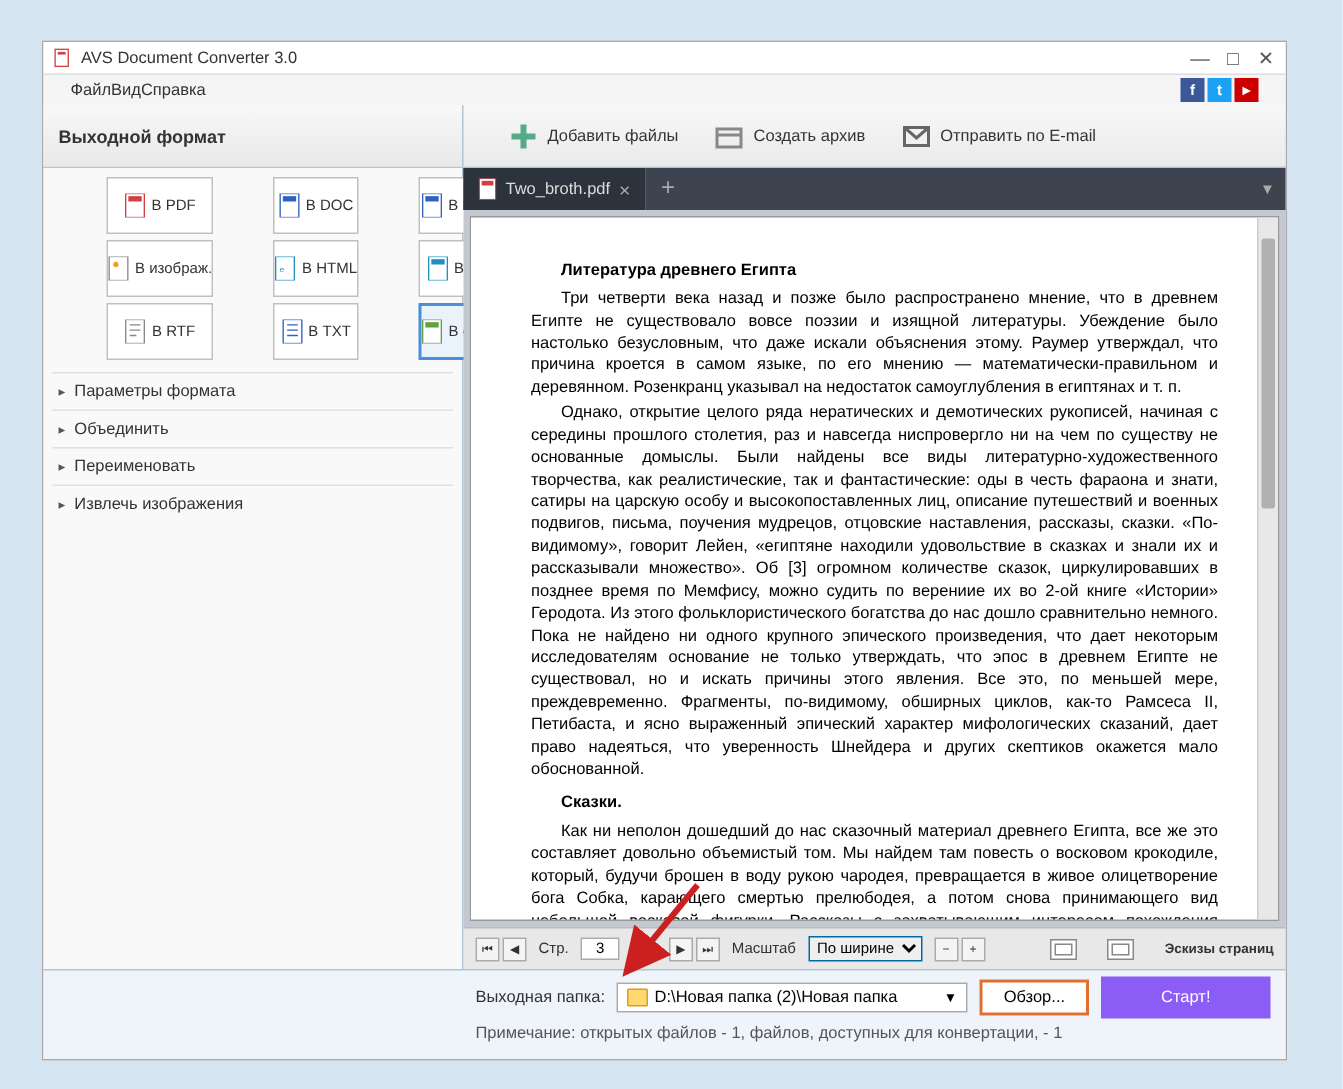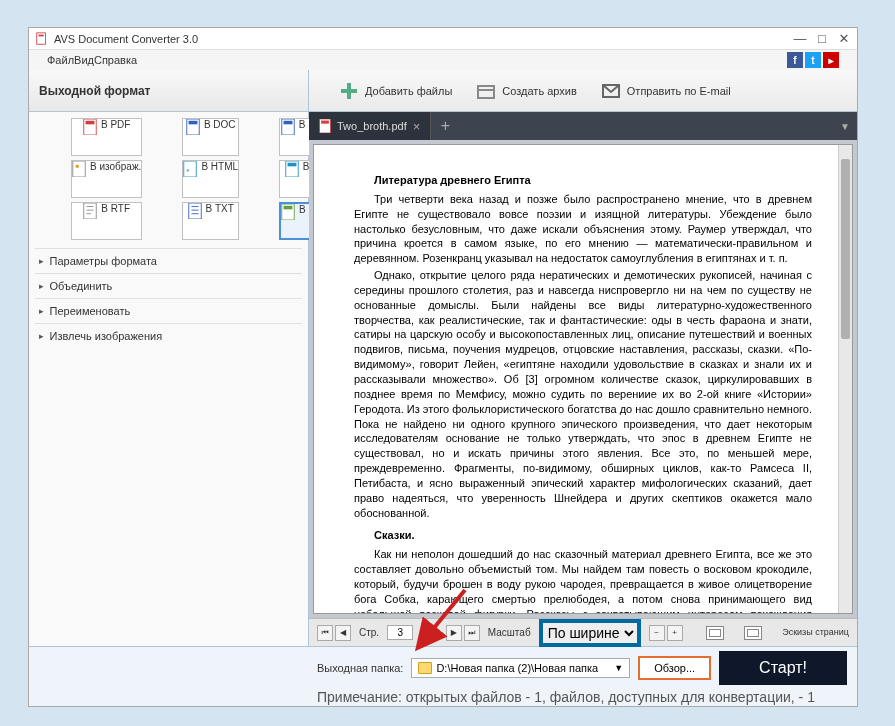--- a/index.html
+++ b/index.html
@@ -15,21 +15,21 @@
 .social-btn { width: 16px; height: 16px; display: inline-flex; align-items: center; justify-content: center; font-size: 10px; color: #fff; font-weight: bold; }
 .fb { background: #3b5998; } .tw { background: #1da1f2; } .yt { background: #cc0000; }
 .toolbar { height: 42px; display: flex; border-bottom: 1px solid #b0c4d8; background: linear-gradient(#f8f8f8,#eaeaea); }
 .sidebar-header { width: 280px; display: flex; align-items: center; padding: 0 10px; font-size: 12px; font-weight: bold; color: #333; background: linear-gradient(#f8f8f8,#e8e8e8); border-right: 1px solid #b0c4d8; }
 .toolbar-btns { flex: 1; display: flex; align-items: center; justify-content: flex-start; gap: 24px; padding-left: 30px; }
 .tool-btn { display: flex; align-items: center; gap: 6px; font-size: 11px; color: #333; cursor: pointer; }
 .tool-icon { width: 20px; height: 20px; display: inline-flex; align-items: center; justify-content: center; }
 .content { display: flex; height: calc(100% - 22px - 20px - 42px - 60px); }
 .sidebar { width: 280px; border-right: 1px solid #b0c4d8; background: #f9f9f9; padding: 6px; }
 .formats { display: grid; grid-template-columns: repeat(3, 1fr); gap: 4px; margin-bottom: 8px; }
-.fmt-btn { height: 38px; border: 1px solid #c0c0c0; background: #fff; display: flex; align-items: flex-start; justify-content: center; gap: 4px; font-size: 10px; color: #333; cursor: pointer; margin-left: 36px; }
+.fmt-btn { height: 38px; border: 1px solid #c0c0c0; background: #fff; display: flex; align-items: center; justify-content: center; gap: 4px; font-size: 10px; color: #333; cursor: pointer; margin-left: 36px; }
 .fmt-btn.active { border: 2px solid #4a90d9; background: #eaf3fc; }
 .file-type-row { display: flex; align-items: center; margin: 8px 4px; font-size: 11px; color: #333; }
 .file-type-row select { margin-left: auto; width: 110px; font-size: 11px; padding: 2px; border: 1px solid #aaa; }
 .expand-row { display: flex; align-items: center; padding: 6px 4px; font-size: 11px; color: #333; border-top: 1px solid #e0e0e0; cursor: pointer; }
 .expand-row::before { content: "▸"; margin-right: 6px; font-size: 9px; color: #555; }
 .main { flex: 1; display: flex; flex-direction: column; background: #c4c8d0; }
 .tabs { height: 28px; background: #3d4450; display: flex; align-items: stretch; position: relative; }
 .tab { display: flex; align-items: center; gap: 6px; padding: 0 10px; background: #2d333d; color: #ddd; font-size: 11px; border-right: 1px solid #555; }
 .tab-close { color: #aaa; cursor: pointer; font-size: 13px; }
 .tab-add { width: 28px; display: flex; align-items: center; justify-content: center; color: #aaa; font-size: 16px; cursor: pointer; }
@@ -37,32 +37,32 @@
 .doc-view { flex: 1; background: #fff; margin: 4px; border: 1px solid #999; overflow: hidden; position: relative; padding: 20px 40px; font-family: 'Times New Roman', serif; font-size: 11px; color: #000; line-height: 1.35; }
 .doc-view h3 { text-align: center; font-size: 12px; margin-bottom: 14px; font-weight: bold; }
 .doc-view .section-title { font-weight: bold; margin: 8px 0 4px; text-indent: 20px; }
 .doc-view p { text-align: justify; text-indent: 20px; margin-bottom: 2px; }
 .scrollbar-v { position: absolute; right: 0; top: 0; bottom: 0; width: 14px; background: #e8e8e8; border-left: 1px solid #ccc; }
 .scroll-thumb { position: absolute; top: 14px; left: 2px; right: 2px; height: 180px; background: #b0b0b0; border-radius: 2px; }
 .doc-controls { height: 28px; background: #e8e8e8; display: flex; align-items: center; gap: 8px; padding: 0 8px; font-size: 10px; color: #333; border-top: 1px solid #bbb; }
 .pg-nav { display: inline-flex; align-items: center; gap: 2px; }
 .nav-btn { width: 16px; height: 16px; border: 1px solid #aaa; background: #f4f4f4; display: inline-flex; align-items: center; justify-content: center; font-size: 8px; cursor: pointer; }
 .pg-input { width: 26px; text-align: center; border: 1px solid #aaa; font-size: 10px; padding: 1px; }
-.zoom-sel { font-size: 14px; padding: 1px; border: 4px solid #0369a1; }
-.thumbs { display: flex; align-items: center; gap: 20px; margin-left: auto; }
+.zoom-sel { font-size: 10px; padding: 1px; border: 1px solid #0369a1; }
+.thumbs { display: flex; align-items: center; gap: 20px; margin-left: auto; font-weight: bold; }
 .thumb-ico { width: 18px; height: 14px; border: 1px solid #888; background: #fff; position: relative; }
 .thumb-ico::before { content:""; position:absolute; inset:2px; border:1px solid #888; }
 .bottom { height: 60px; border-top: 1px solid #b0c4d8; background: #eef4fa; padding: 4px 10px; }
 .out-row { display: flex; align-items: center; gap: 8px; margin-bottom: 4px; }
 .out-label { font-size: 11px; color: #333; margin-left: 278px; }
 .out-path { flex: 1; max-width: 260px; border: 1px solid #aaa; background: #fff; padding: 3px 6px; font-size: 11px; display: flex; align-items: center; gap: 4px; }
 .folder-ico { width: 14px; height: 12px; background: #ffd970; border: 1px solid #d4a020; border-radius: 1px; }
 .browse-btn { padding: 4px 14px; border: 2px solid #e07030; background: #fff; font-size: 11px; cursor: pointer; }
-.start-btn { margin-left: auto; padding: 8px 40px; background: #0f172a; color: #fff; border: none; font-size: 16px; cursor: pointer; }
-.note { font-size: 14px; color: #555; margin-left: 278px; margin-top: 4px; }
+.start-btn { margin-left: auto; padding: 8px 40px; background: #8b5cf6; color: #fff; border: none; font-size: 11px; cursor: pointer; }
+.note { font-size: 11px; color: #555; margin-left: 278px; margin-top: 4px; }
 .arrow { position: absolute; left: 410px; top: 585px; z-index: 100; pointer-events: none; }
 .dd { font-size: 9px; }
 svg.file-ico { width:14px; height:16px; }
 .lumps { white-space: nowrap; }
 </style>
 </head>
 <body>
 
 <div class="window">
   <div class="titlebar">

